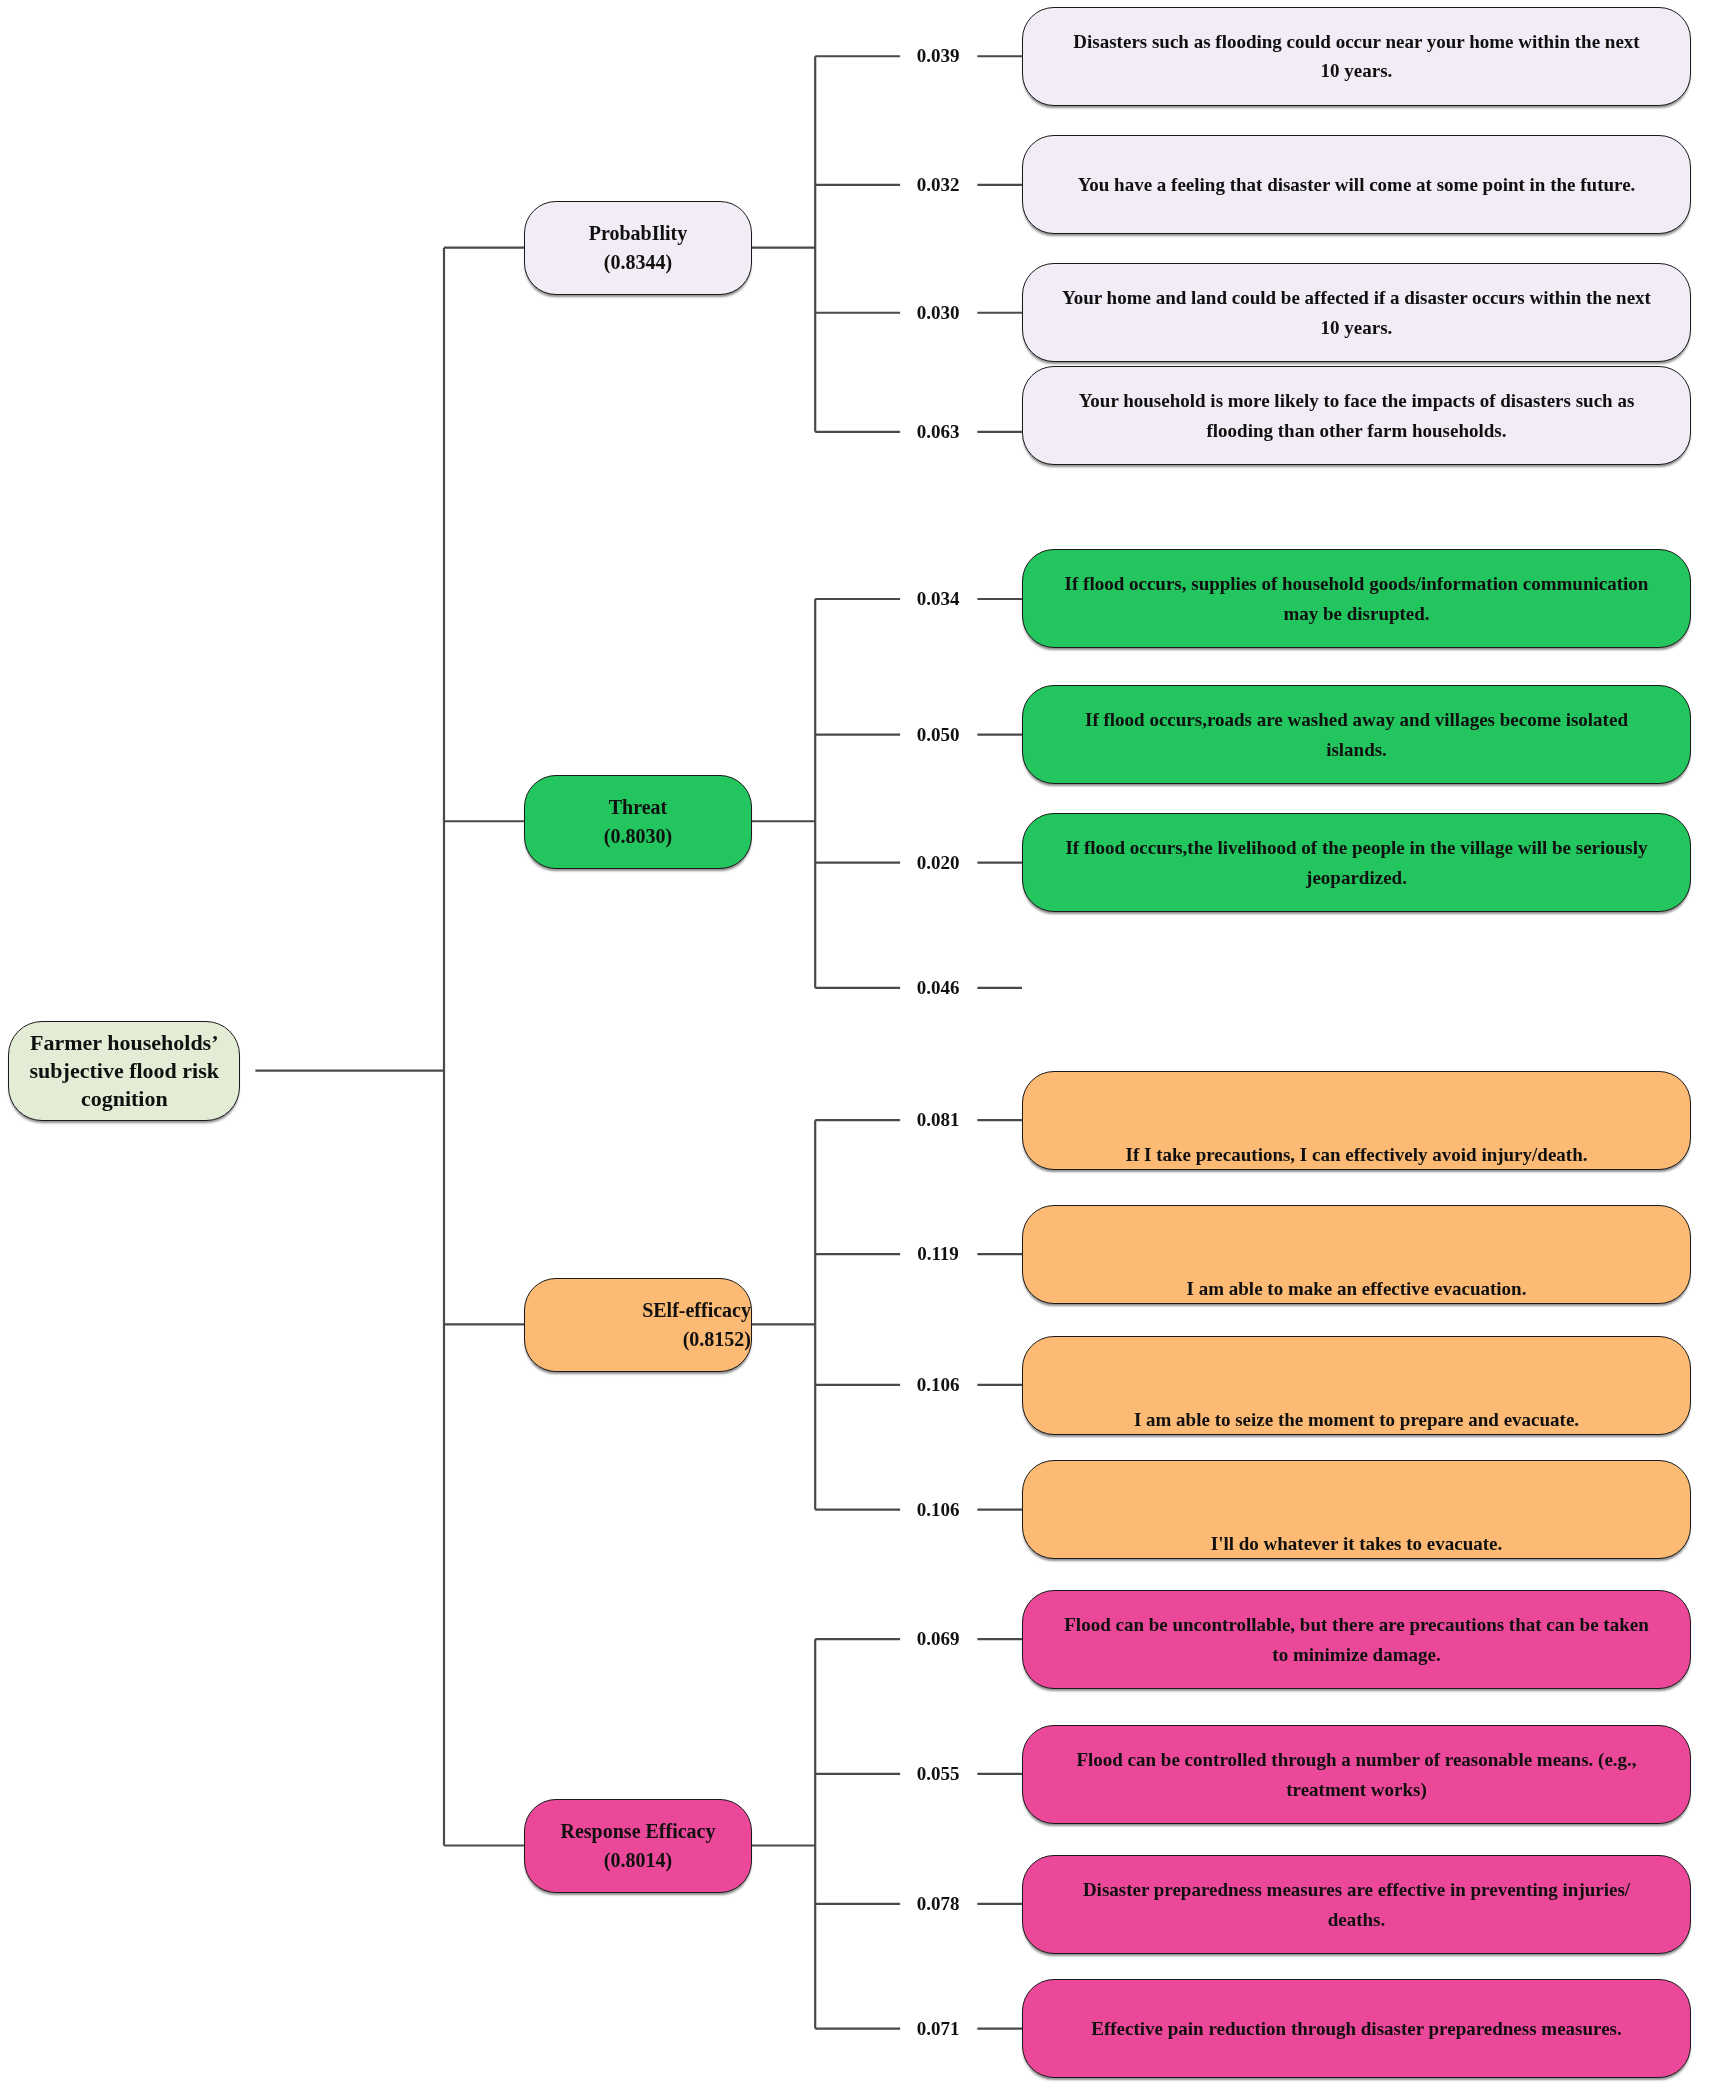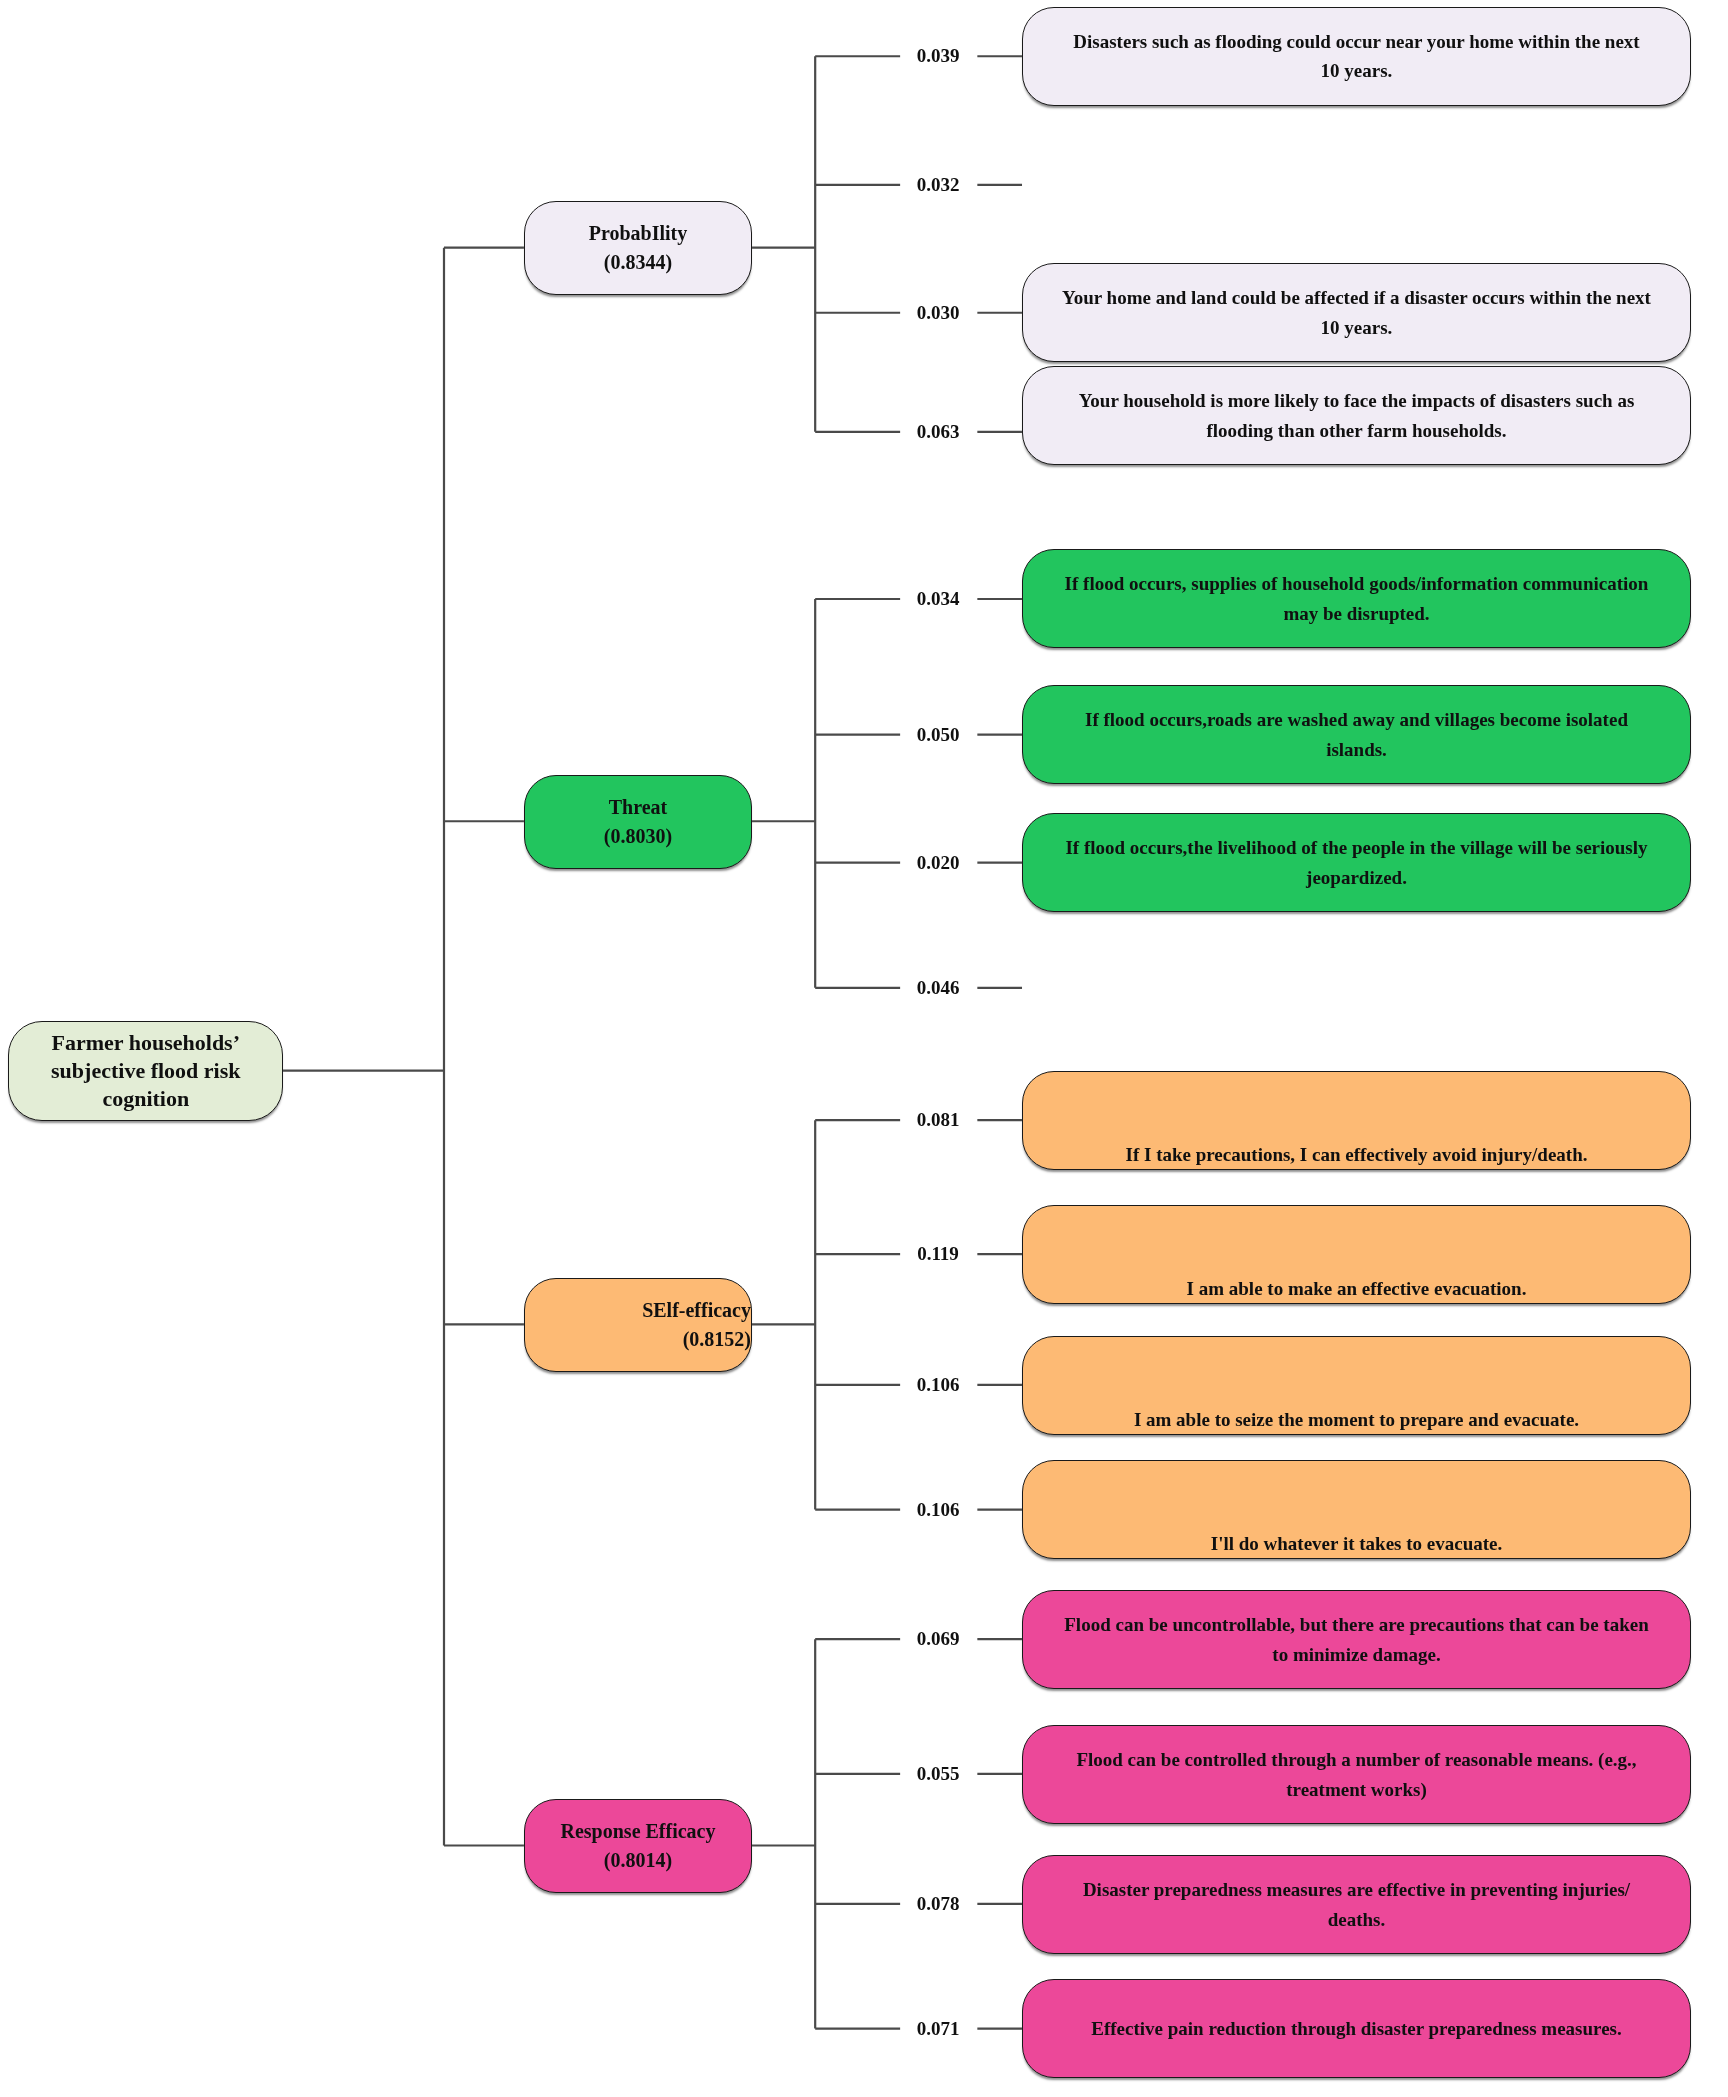--- a/index.html
+++ b/index.html
@@ -14,21 +14,21 @@
   svg.lines path{stroke:#4a4a4a;stroke-width:4;fill:none;}
   .node{
     position:absolute;
     display:flex;align-items:center;justify-content:center;
     text-align:center;
     border:1.7px solid #1a1a1a;
     box-shadow:0 3.3px 2.2px -1.7px #8f8f8f;
     box-sizing:border-box;
   }
   .root{
-    left:8.3px;top:1021px;width:275px;height:100px;
+    left:8.3px;top:1021px;width:232px;height:100px;
     border-radius:34px;background:#e3edd6;
     font-size:22px;line-height:1.28;padding:0 7.7px;
   }
   .cat{
     left:524px;width:228px;height:94px;
     border-radius:32px;
     font-size:20px;line-height:1.45;
     flex-direction:column;
   }
   .leaf{
@@ -95,20 +95,23 @@
   <div class="node cat g-resp" style="top:1799px">
     <div>Response Efficacy</div>
     <div>(0.8014)</div>
   </div>
 
   <div class="num" style="top:43px">0.039</div>
   <div class="node leaf g-prob" style="top:6.6px">
       <span>Disasters such as flooding could occur near your home within the next 10 years.</span>
     </div>
   <div class="num" style="top:172px">0.032</div>
+  <div class="node leaf g-prob" style="top:135px">
+      <span>You have a feeling that disaster will come at some point in the future.</span>
+    </div>
   <div class="num" style="top:300px">0.030</div>
   <div class="node leaf g-prob" style="top:263px">
       <span>Your home and land could be affected if a disaster occurs within the next 10 years.</span>
     </div>
   <div class="num" style="top:419px">0.063</div>
   <div class="node leaf g-prob" style="top:366px">
       <span>Your household is more likely to face the impacts of disasters such as flooding than other farm households.</span>
     </div>
 
   <div class="num" style="top:586px">0.034</div>

